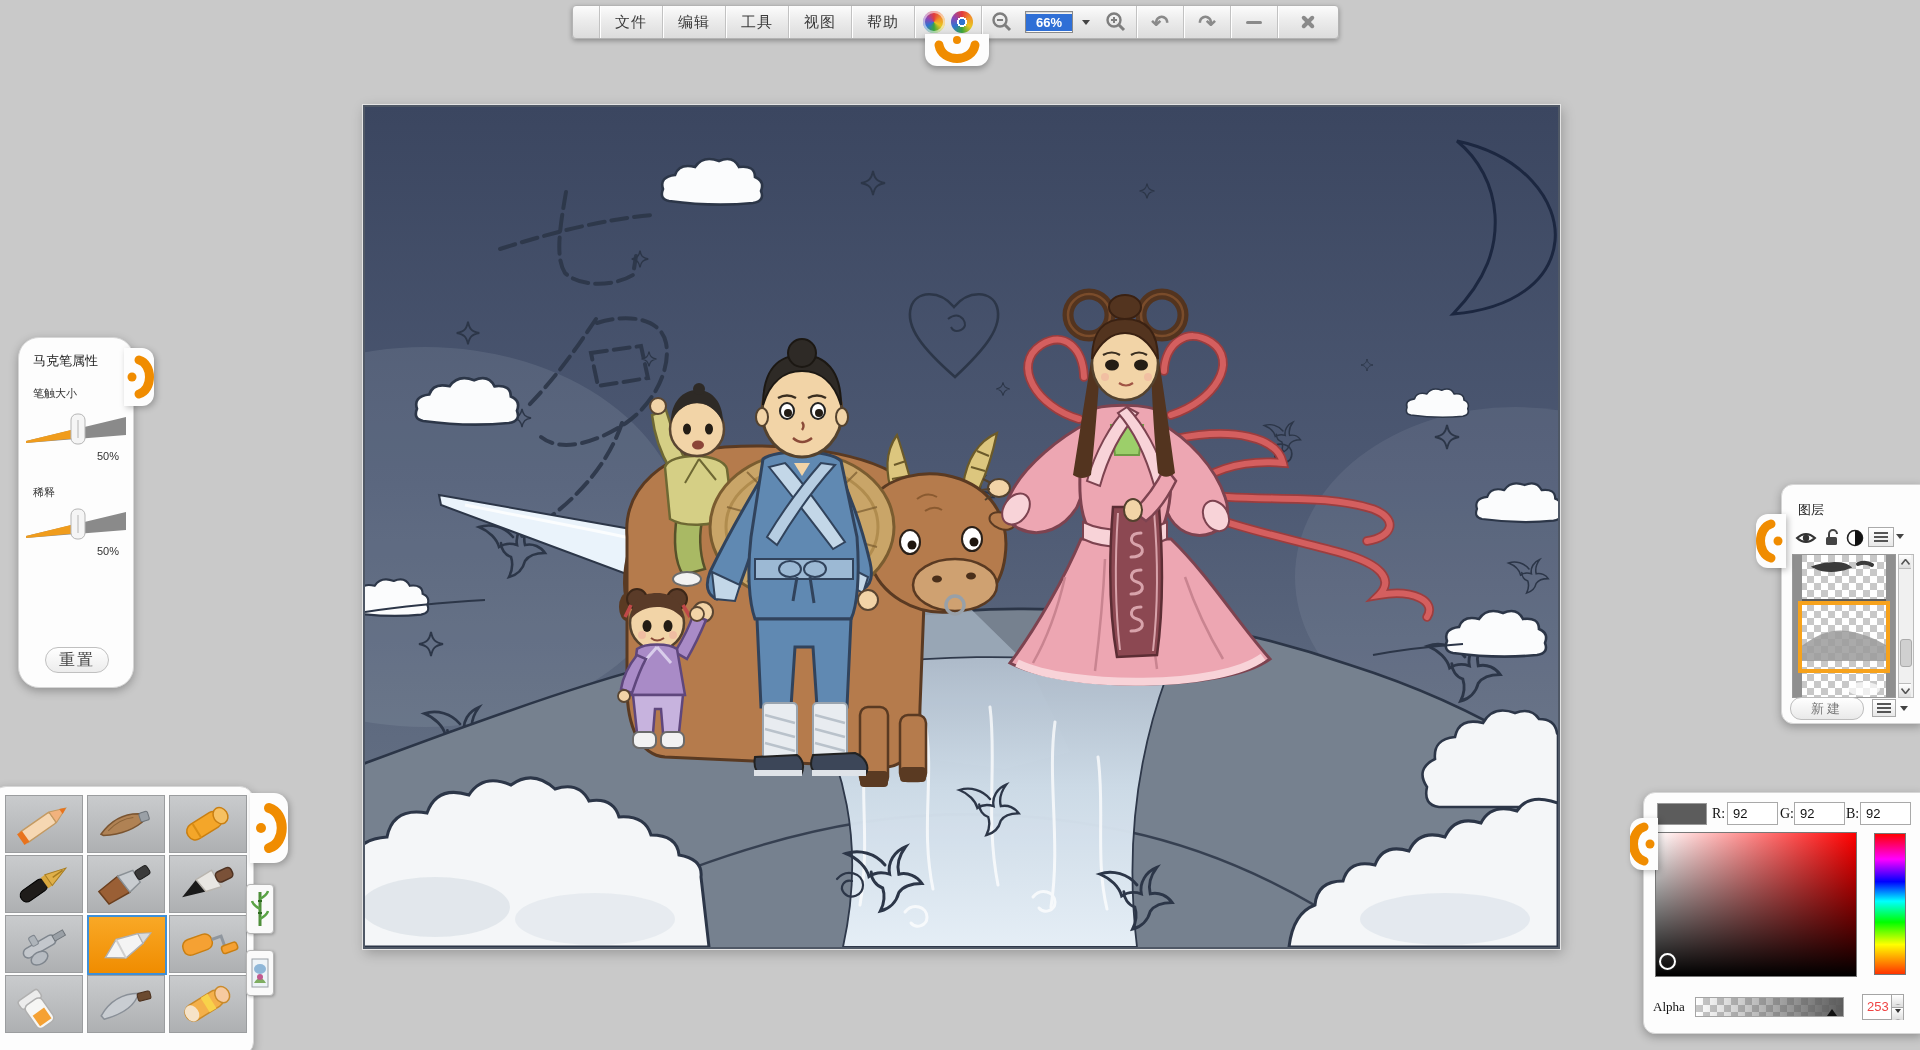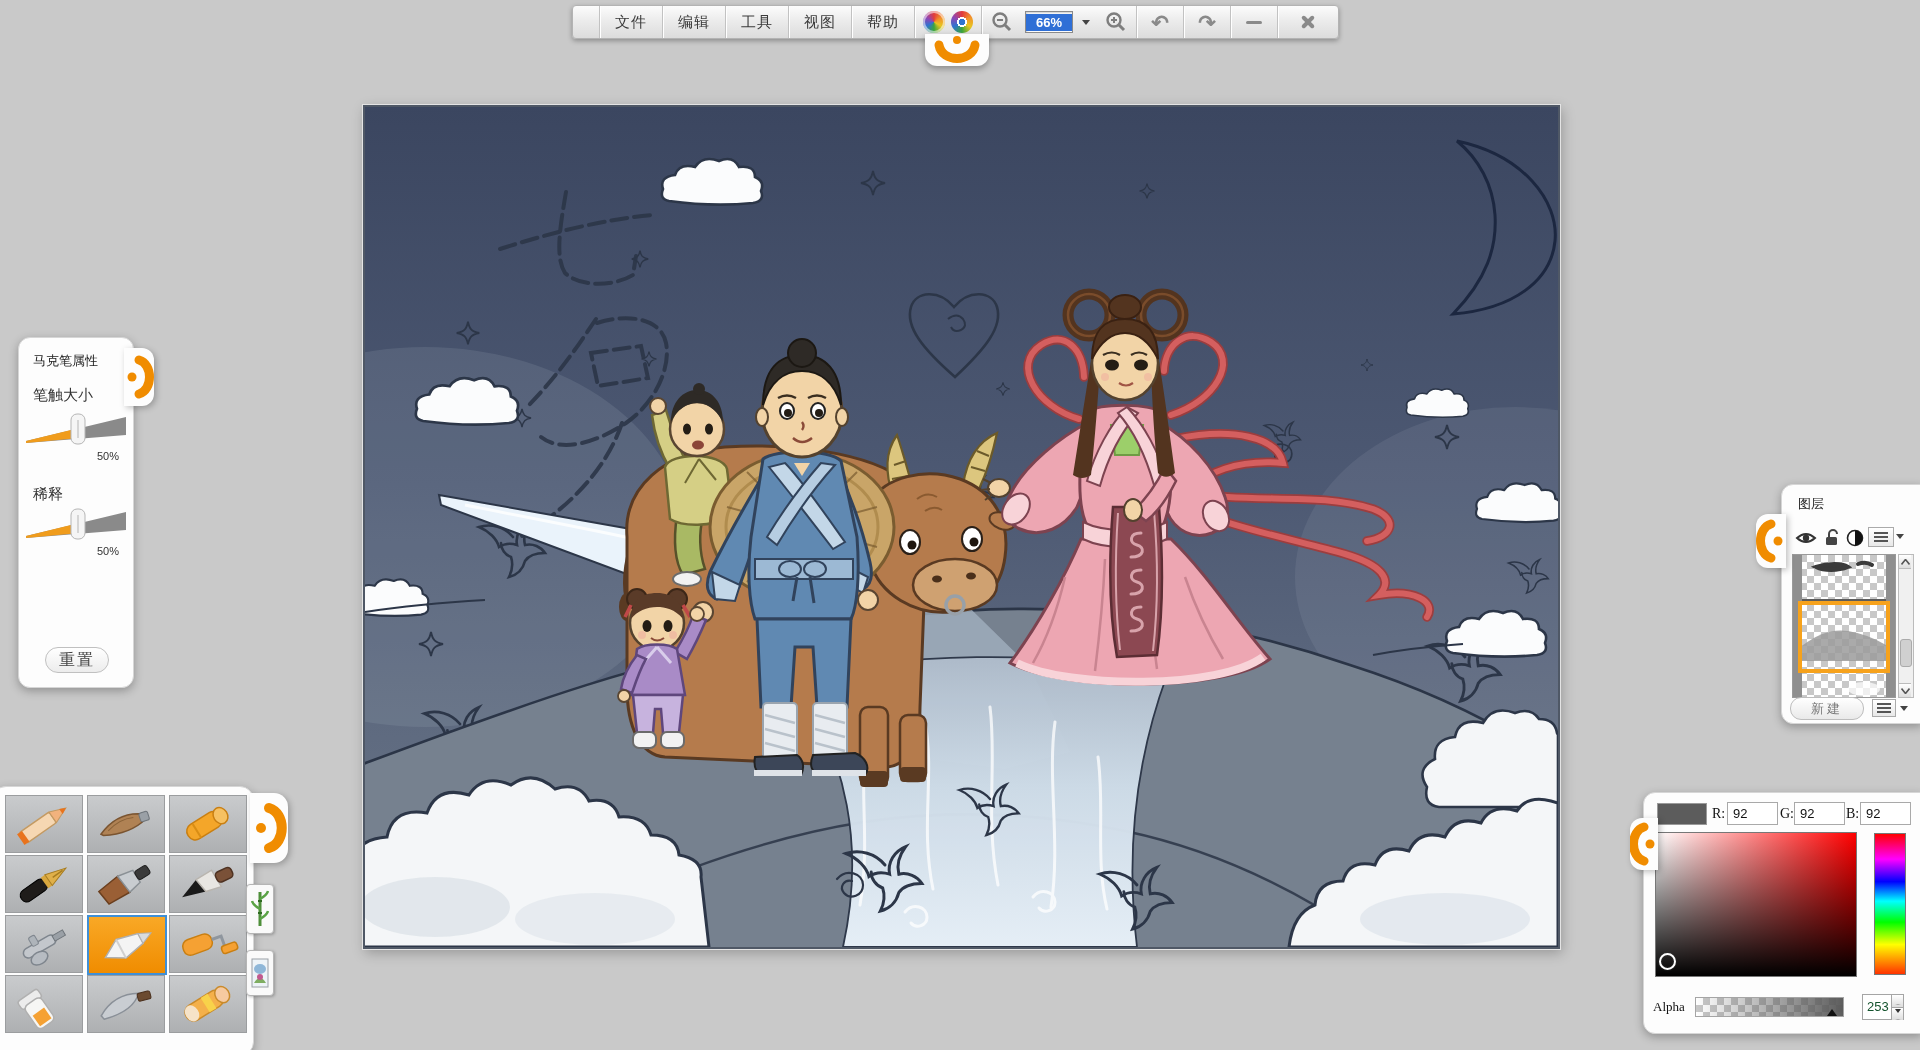--- a/index.html
+++ b/index.html
@@ -34,39 +34,39 @@
     border-top:5px solid #444;}
   .uglyph{font-size:21px;color:#8a8a8a;font-weight:bold;line-height:1;}
   .minbar{width:16px;height:3px;background:#8a8a8a;border-radius:2px;}
   .xwrap{position:relative;width:18px;height:18px;}
   .xwrap i{position:absolute;left:1px;top:7px;width:16px;height:4px;background:#8a8a8a;border-radius:2px;}
   .xwrap i:first-child{transform:rotate(45deg);} .xwrap i:last-child{transform:rotate(-45deg);}
   #tb-handle{position:absolute;left:925px;top:34px;width:64px;height:32px;background:#fdfdfd;
     border-radius:0 0 12px 12px;box-shadow:0 3px 6px rgba(0,0,0,.3);}
 
   
-  #marker-panel{left:18px;top:337px;width:114px;height:349px;border-radius:12px;}
+  #marker-panel{left:18px;top:337px;width:114px;height:349px;border-radius:21px;}
   #marker-panel .title{position:absolute;left:14px;top:14px;font-size:13px;color:#222;}
-  .slider-label{position:absolute;left:14px;font-size:15px;color:#333;}
+  .slider-label{position:absolute;left:14px;font-size:11px;color:#333;}
   .slider-val{position:absolute;right:14px;font-size:11px;color:#333;}
   .reset-btn{position:absolute;left:26px;bottom:14px;width:62px;height:24px;border-radius:13px;
     border:1px solid #c0c0c0;background:linear-gradient(#ffffff,#ececec);
     font-size:16px;color:#444;display:flex;align-items:center;justify-content:center;letter-spacing:2px;cursor:pointer;}
 
   
   #tool-palette{left:-8px;top:786px;width:260px;height:268px;border-radius:14px;}
   .tool-cell{position:absolute;width:76px;height:56px;background:linear-gradient(#c9cbcd,#aeb0b2);
     border:1px solid #9b9d9f;display:flex;align-items:center;justify-content:center;cursor:pointer;}
   .tool-cell.selected{background:linear-gradient(#f9a826,#f08c00);border:2px solid #3f8fd6;}
   .side-btn{position:absolute;width:26px;background:#fafafa;border:1px solid #b5b5b5;border-radius:4px;
     display:flex;align-items:center;justify-content:center;box-shadow:1px 1px 3px rgba(0,0,0,.25);cursor:pointer;}
 
   
   #layers-panel{left:1781px;top:484px;width:139px;height:238px;border-radius:12px 0 0 12px;}
-  #layers-panel .title{position:absolute;left:16px;top:10px;font-size:13px;color:#222;}
+  #layers-panel .title{position:absolute;left:16px;top:16px;font-size:13px;color:#222;}
   .licon{position:absolute;top:44px;cursor:pointer;}
   .menu-box{width:24px;height:18px;border:1px solid #aaa;background:linear-gradient(#fff,#e8e8e8);
     display:flex;flex-direction:column;justify-content:center;gap:2px;align-items:center;}
   .menu-box i{display:block;width:14px;height:2px;background:#555;}
   .checker{background-color:#fff;background-image:
     linear-gradient(45deg,#c8c8c8 25%,transparent 25%,transparent 75%,#c8c8c8 75%),
     linear-gradient(45deg,#c8c8c8 25%,transparent 25%,transparent 75%,#c8c8c8 75%);
     background-size:14px 14px;background-position:0 0,7px 7px;}
   #layer-list{position:absolute;left:10px;top:69px;width:102px;height:142px;border:1px solid #9a9a9a;
     box-shadow:inset 9px 0 0 #8f8f8f, inset -9px 0 0 #8f8f8f;overflow:hidden;}
@@ -90,21 +90,21 @@
   .sv-marker{position:absolute;left:3px;top:120px;width:13px;height:13px;border:2px solid #fff;border-radius:50%;
     box-shadow:0 0 2px #333, inset 0 0 2px #333;}
   .hue-bar{position:absolute;left:230px;top:40px;width:30px;height:140px;border:1px solid #777;
     background:linear-gradient(to bottom,#ff0000,#ff00ff 18%,#0000ff 34%,#00ffff 48%,#00ff00 63%,#ffff00 79%,#ff3300 100%);}
   .alpha-lab{position:absolute;left:9px;top:206px;font-family:"Liberation Serif",serif;font-size:13px;color:#111;}
   .alpha-slider{position:absolute;left:51px;top:204px;width:147px;height:18px;border:1px solid #a5a5a5;}
   .alpha-grad{position:absolute;inset:0;background:linear-gradient(to right,rgba(100,100,100,0),rgba(88,88,88,.97));}
   .alpha-marker{position:absolute;right:6px;bottom:0;width:0;height:0;
     border-left:5px solid transparent;border-right:5px solid transparent;border-bottom:7px solid #111;}
   .alpha-box{position:absolute;left:218px;top:201px;width:40px;height:24px;border:1px solid #a5a5a5;background:#fff;}
-  .alpha-box span{position:absolute;left:4px;top:4px;font-size:13px;color:#14532d;}
+  .alpha-box span{position:absolute;left:4px;top:4px;font-size:13px;color:#ef4444;}
   .spin{position:absolute;right:0;top:0;width:11px;height:100%;border-left:1px solid #a5a5a5;}
   .spin div{height:50%;background:linear-gradient(#fff,#ddd);display:flex;align-items:center;justify-content:center;cursor:pointer;}
   .spin div:first-child{border-bottom:1px solid #a5a5a5;}
   .tri-up{width:0;height:0;border-left:3px solid transparent;border-right:3px solid transparent;border-bottom:4px solid #333;}
   .tri-dn{width:0;height:0;border-left:3px solid transparent;border-right:3px solid transparent;border-top:4px solid #333;}
   .hue-tri{position:absolute;top:164px;width:0;height:0;}
 
   
   #canvas-wrap{position:absolute;left:363px;top:105px;width:1193px;height:840px;
     border:2px solid #4f5866;box-shadow:0 0 0 1px #e4e4e4,2px 4px 12px rgba(0,0,0,.25);}

